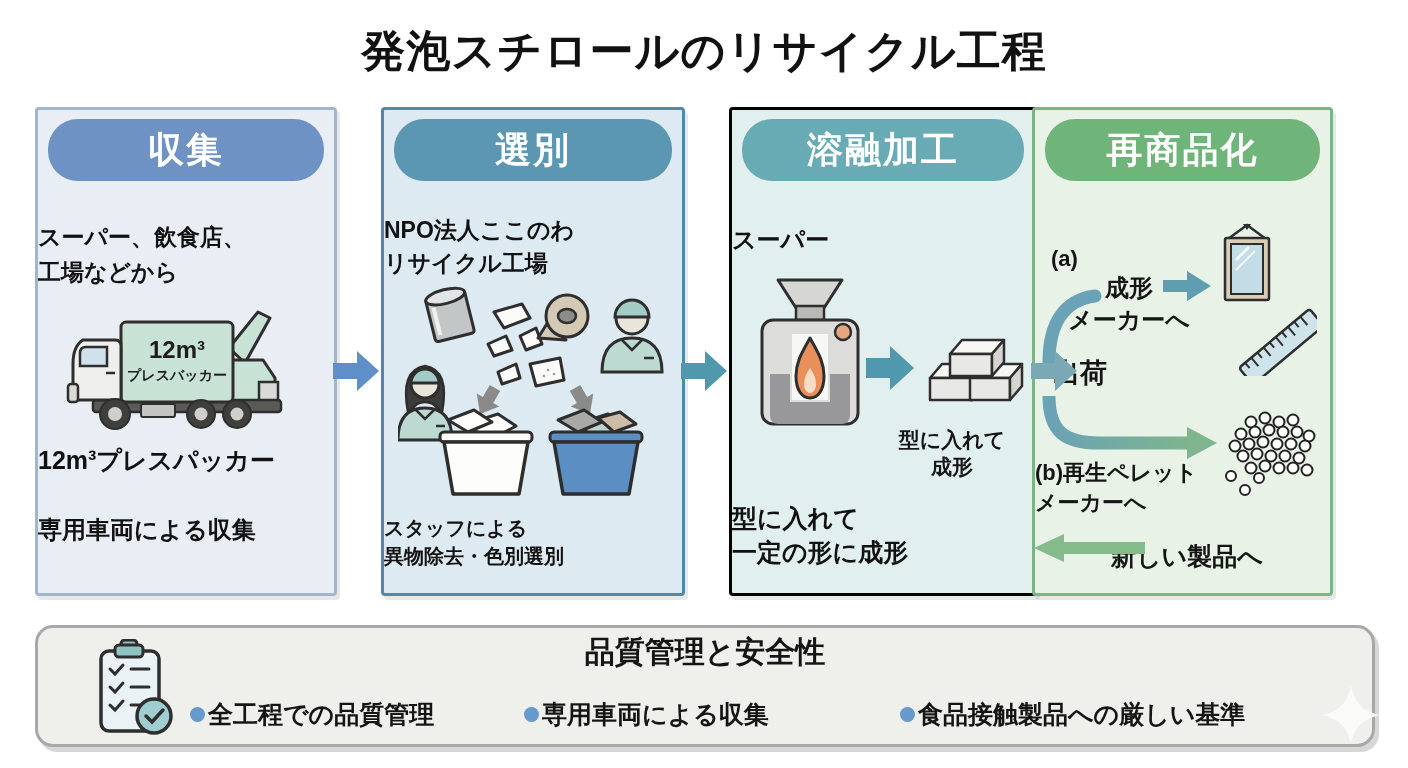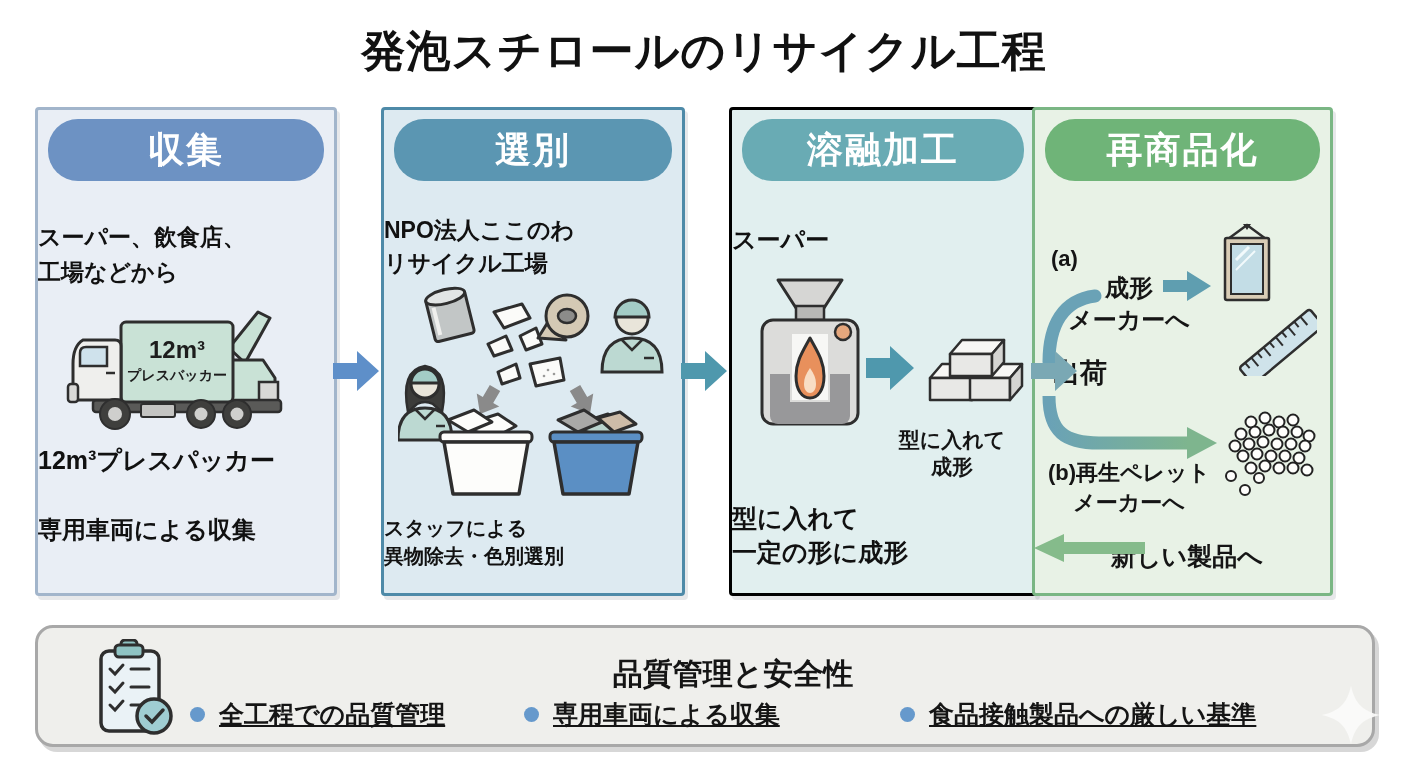--- a/index.html
+++ b/index.html
@@ -55,42 +55,42 @@
     font-weight:bold;line-height:1.3;text-align:center;}
   #melt-caption{top:392px;font-size:25px;line-height:1.35;}
 
   
   #rem-branches{position:absolute;left:0;top:0;pointer-events:none;}
   #rem-a-label{position:absolute;left:16px;top:136px;font-size:22px;font-weight:bold;}
   #rem-a-text{position:absolute;left:28px;top:162px;width:132px;font-size:24px;
     font-weight:bold;text-align:center;line-height:1.35;}
   #rem-shipping{position:absolute;left:18px;top:245px;font-size:27px;font-weight:bold;}
   #rem-b-text{position:absolute;left:0px;top:348px;width:188px;font-size:22px;
-    font-weight:bold;text-align:center;line-height:1.35;}
+    font-weight:bold;text-align:left;line-height:1.35;}
   #rem-new{position:absolute;left:76px;top:430px;font-size:25px;font-weight:bold;}
   #rem-mirror{position:absolute;left:184px;top:112px;}
   #rem-ruler{position:absolute;left:196px;top:168px;}
   #rem-pellets{position:absolute;left:186px;top:300px;}
   #rem-arrow-a{position:absolute;left:126px;top:158px;}
 
   .flow-arrow{position:absolute;top:351px;}
   #flow-arrow-1{left:333px;}
   #flow-arrow-2{left:681px;}
   #flow-arrow-3{left:1031px;}
   #loop-arrow{position:absolute;left:1032px;top:533px;z-index:5;}
 
   
   #footer{
     position:absolute;left:35px;top:625px;width:1340px;height:122px;
     background:#efefec;border:3px solid #a8a8a8;border-radius:18px;
     box-shadow:4px 5px 0 rgba(140,140,140,.35);box-sizing:border-box;
   }
-  #footer-title{position:absolute;left:0;top:26px;width:100%;text-align:center;
-    font-size:30px;font-weight:bold;margin-left:28px;}
-  .bullet{position:absolute;top:70px;display:flex;align-items:center;gap:14px;text-decoration:underline;}
+  #footer-title{position:absolute;left:0;top:4px;width:100%;text-align:center;
+    font-size:30px;font-weight:bold;}
+  .bullet{position:absolute;top:70px;display:flex;align-items:center;gap:3px;}
   #bullet-0{left:152px;} #bullet-1{left:486px;} #bullet-2{left:862px;}
   .dot{width:15px;height:15px;border-radius:50%;background:#6699cc;flex:0 0 auto;}
   .bullet-label{font-size:25px;font-weight:bold;white-space:nowrap;}
   #footer-clipboard{position:absolute;left:55px;top:11px;}
   #footer-sparkle{position:absolute;left:1282px;top:56px;opacity:.95;}
 </style>
 </head>
 <body>
 
 <div id="main-title">発泡スチロールのリサイクル工程</div>

